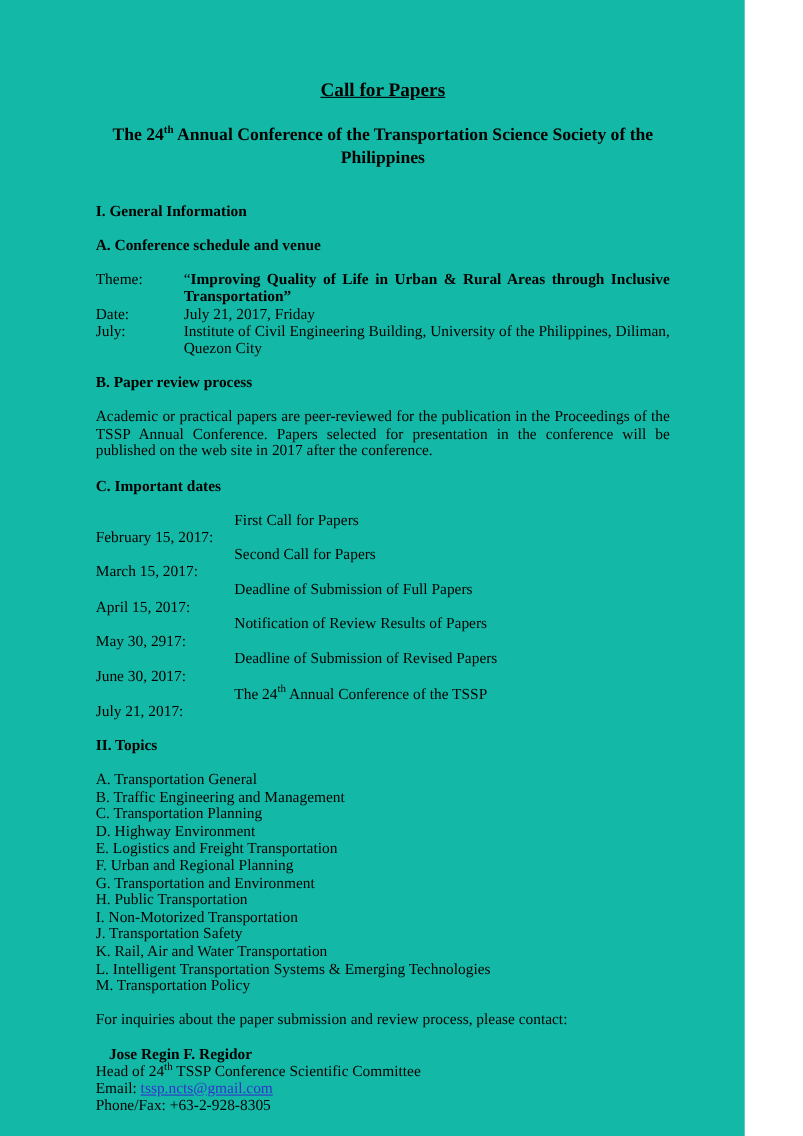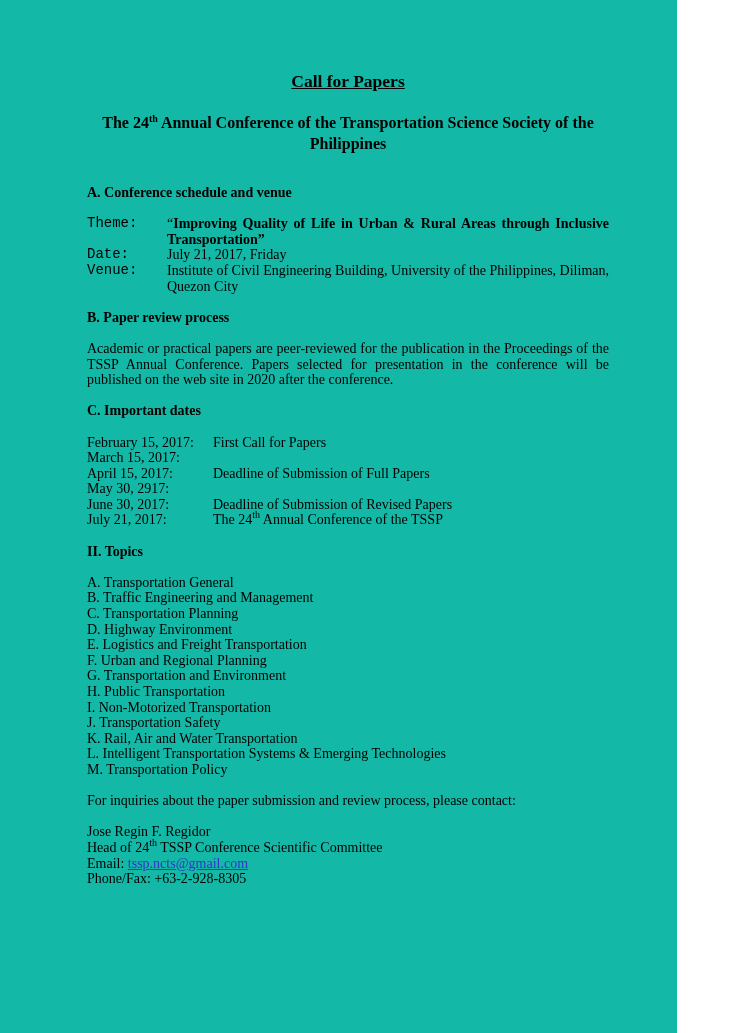--- a/index.html
+++ b/index.html
@@ -22,77 +22,80 @@
     line-height: 22px; margin: 0 0 20px 0;
   }
   .doc-title .u { text-decoration: underline; }
   .doc-subtitle {
     font-size: 16px; font-weight: bold; text-align: center;
     line-height: 21px; margin: 0 0 31px 0;
   }
   .h { font-weight: bold; }
   .para { text-align: justify; }
   .kv-row { display: flex; }
-  .kv-label { width: 80px; flex: 0 0 80px; font-family: Liberation Mono, monospace; }
+  .kv-label { width: 80px; flex: 0 0 80px; }
   .kv-value { flex: 1; text-align: justify; }
   .kv-value.bold-theme b { font-weight: bold; }
   .date-row { display: flex; }
-  .date-col { width: 126px; flex: 0 0 126px; }
+  .date-col { width: 126px; flex: 0 0 126px; margin-top: 16px; }
   .desc-col { flex: 1; }
   sup { font-size: 10px; line-height: 0; vertical-align: super; }
-  .contact-name { font-weight: normal; }
+  .contact-name { font-weight: bold; margin-left: 12px; }
   a.email-link { color: #3333cc; text-decoration: underline; cursor: pointer; }
 </style>
 </head>
 <body>
 
 <div class="page">
 
   <h1 class="doc-title"><span class="u">Call for Papers</span></h1>
 
   <h2 class="doc-subtitle"><span>The 24</span><sup>th</sup><span> Annual Conference of the Transportation Science Society of the Philippines</span></h2>
 
+  <p class="h b">I. General Information</p>
 
   <p class="h b">A. Conference schedule and venue</p>
 
   <div class="b">
     <div class="kv-row">
       <span class="kv-label">Theme:</span>
       <span class="kv-value bold-theme"><span>“</span><b>Improving Quality of Life in Urban &amp; Rural Areas through Inclusive Transportation”</b></span>
     </div>
     <div class="kv-row">
       <span class="kv-label">Date:</span>
       <span class="kv-value">July 21, 2017, Friday</span>
     </div>
     <div class="kv-row">
-      <span class="kv-label">Venue:</span>
+      <span class="kv-label">July:</span>
       <span class="kv-value">Institute of Civil Engineering Building, University of the Philippines, Diliman, Quezon City</span>
     </div>
   </div>
 
   <p class="h b">B. Paper review process</p>
 
-  <p class="para b">Academic or practical papers are peer-reviewed for the publication in the Proceedings of the TSSP Annual Conference. Papers selected for presentation in the conference will be published on the web site in 2020 after the conference.</p>
+  <p class="para b">Academic or practical papers are peer-reviewed for the publication in the Proceedings of the TSSP Annual Conference. Papers selected for presentation in the conference will be published on the web site in 2017 after the conference.</p>
 
   <p class="h b">C. Important dates</p>
 
   <div class="b">
     <div class="date-row">
       <span class="date-col">February 15, 2017:</span>
       <span class="desc-col"><span>First Call for Papers</span><sup></sup><span></span></span>
     </div>
     <div class="date-row">
       <span class="date-col">March 15, 2017:</span>
+      <span class="desc-col"><span>Second Call for Papers</span><sup></sup><span></span></span>
     </div>
     <div class="date-row">
       <span class="date-col">April 15, 2017:</span>
       <span class="desc-col"><span>Deadline of Submission of Full Papers</span><sup></sup><span></span></span>
     </div>
     <div class="date-row">
       <span class="date-col">May 30, 2917:</span>
+      <span class="desc-col"><span>Notification of Review Results of Papers</span><sup></sup><span></span></span>
     </div>
     <div class="date-row">
       <span class="date-col">June 30, 2017:</span>
       <span class="desc-col"><span>Deadline of Submission of Revised Papers</span><sup></sup><span></span></span>
     </div>
     <div class="date-row">
       <span class="date-col">July 21, 2017:</span>
       <span class="desc-col"><span>The 24</span><sup>th</sup><span> Annual Conference of the TSSP</span></span>
     </div>
   </div>

